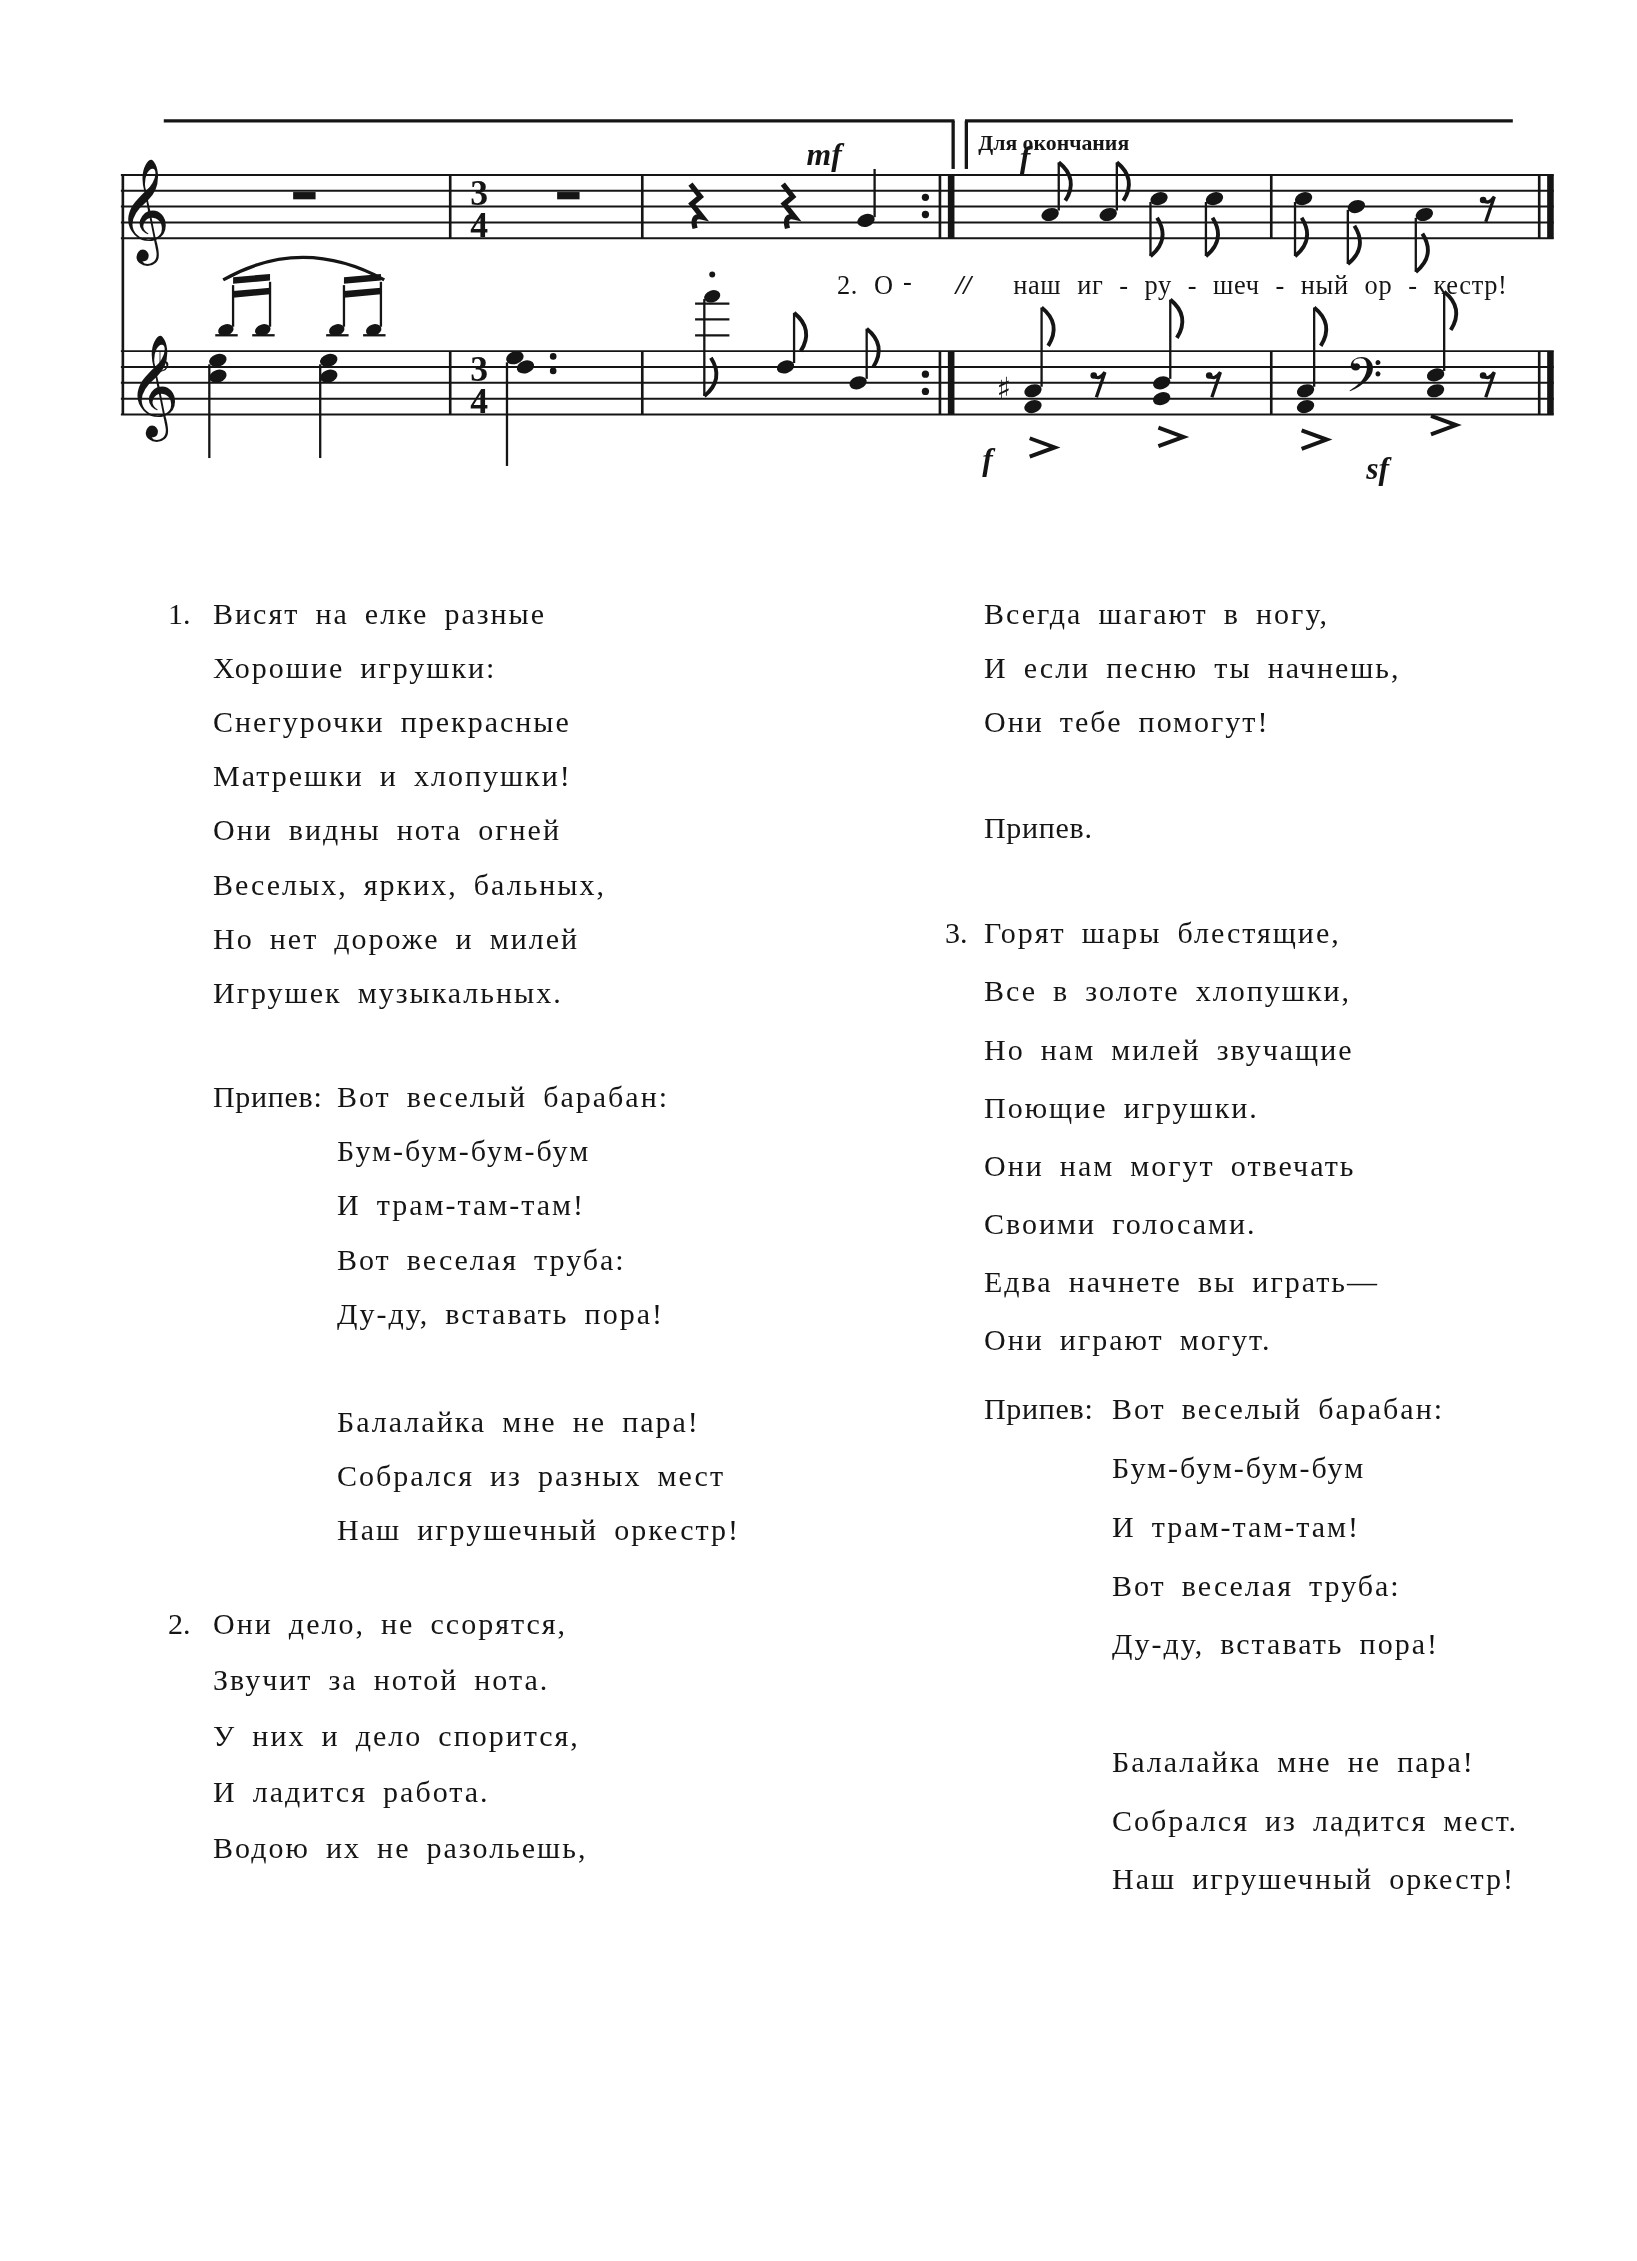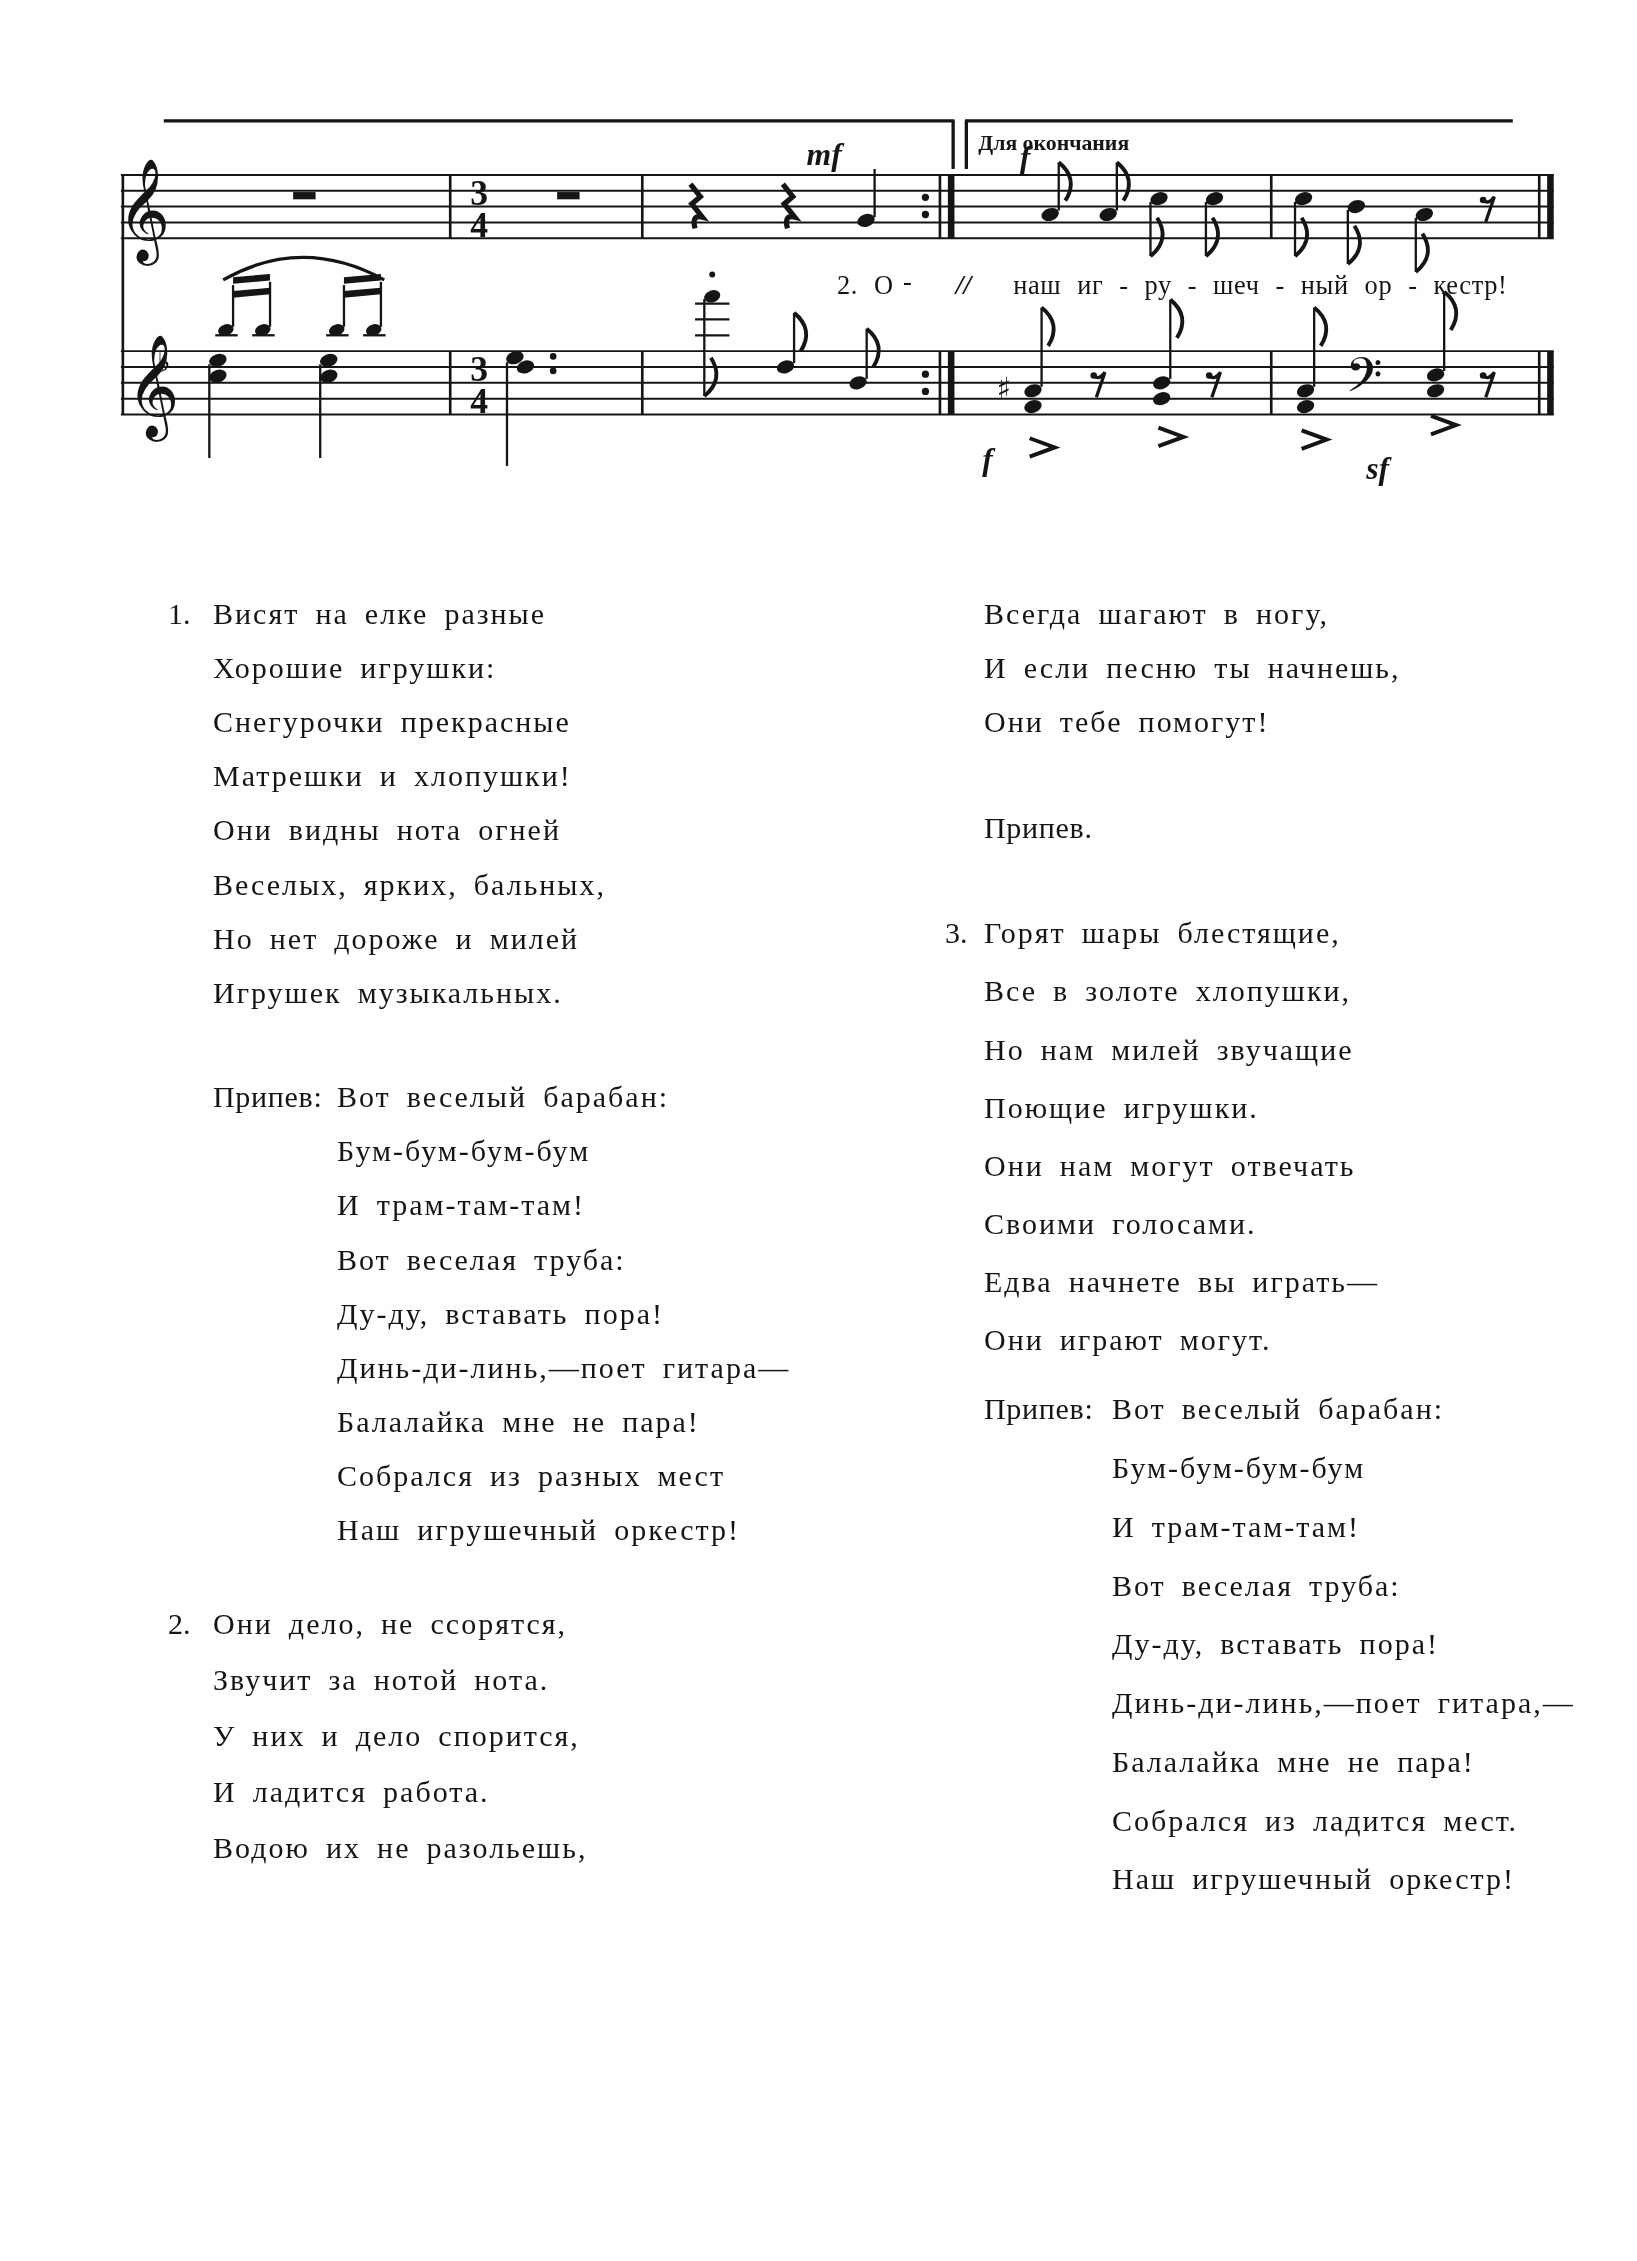--- a/index.html
+++ b/index.html
@@ -275,21 +275,20 @@
   <div class="ln" style="top:868px;left:213px">Веселых, ярких, бальных,</div>
   <div class="ln" style="top:922px;left:213px">Но нет дороже и милей</div>
   <div class="ln" style="top:976px;left:213px">Игрушек музыкальных.</div>
 
   <div class="ln lbl" style="top:1080px;left:213px">Припев:</div>
   <div class="ln" style="top:1080px;left:337px">Вот веселый барабан:</div>
   <div class="ln" style="top:1134px;left:337px">Бум-бум-бум-бум</div>
   <div class="ln" style="top:1188px;left:337px">И трам-там-там!</div>
   <div class="ln" style="top:1243px;left:337px">Вот веселая труба:</div>
   <div class="ln" style="top:1297px;left:337px">Ду-ду, вставать пора!</div>
-  <div class="ln" style="top:1351px;left:337px">Динь-ди-линь,—поет гитара—</div>
   <div class="ln" style="top:1405px;left:337px">Балалайка мне не пара!</div>
   <div class="ln" style="top:1459px;left:337px">Собрался из разных мест</div>
   <div class="ln" style="top:1513px;left:337px">Наш игрушечный оркестр!</div>
 
   <div class="ln num" style="top:1607px;left:168px">2.</div>
   <div class="ln" style="top:1607px;left:213px">Они дело, не ссорятся,</div>
   <div class="ln" style="top:1663px;left:213px">Звучит за нотой нота.</div>
   <div class="ln" style="top:1719px;left:213px">У них и дело спорится,</div>
   <div class="ln" style="top:1775px;left:213px">И ладится работа.</div>
   <div class="ln" style="top:1831px;left:213px">Водою их не разольешь,</div>
@@ -309,19 +308,18 @@
   <div class="ln" style="top:1207px;left:984px">Своими голосами.</div>
   <div class="ln" style="top:1265px;left:984px">Едва начнете вы играть—</div>
   <div class="ln" style="top:1323px;left:984px">Они играют могут.</div>
 
   <div class="ln lbl" style="top:1392px;left:984px">Припев:</div>
   <div class="ln" style="top:1392px;left:1112px">Вот веселый барабан:</div>
   <div class="ln" style="top:1451px;left:1112px">Бум-бум-бум-бум</div>
   <div class="ln" style="top:1510px;left:1112px">И трам-там-там!</div>
   <div class="ln" style="top:1569px;left:1112px">Вот веселая труба:</div>
   <div class="ln" style="top:1627px;left:1112px">Ду-ду, вставать пора!</div>
-  <div class="ln" style="top:1686px;left:1112px">Динь-ди-линь,—поет гитара,—</div>
   <div class="ln" style="top:1745px;left:1112px">Балалайка мне не пара!</div>
   <div class="ln" style="top:1804px;left:1112px">Собрался из ладится мест.</div>
   <div class="ln" style="top:1862px;left:1112px">Наш игрушечный оркестр!</div>
 
 </div>
 
 
 </body></html>

